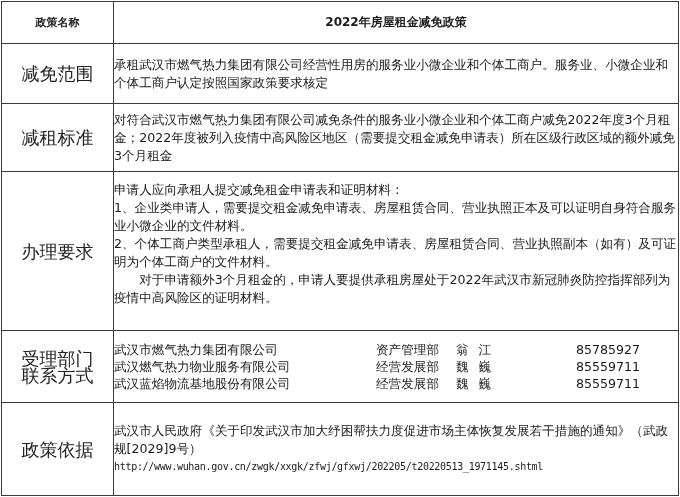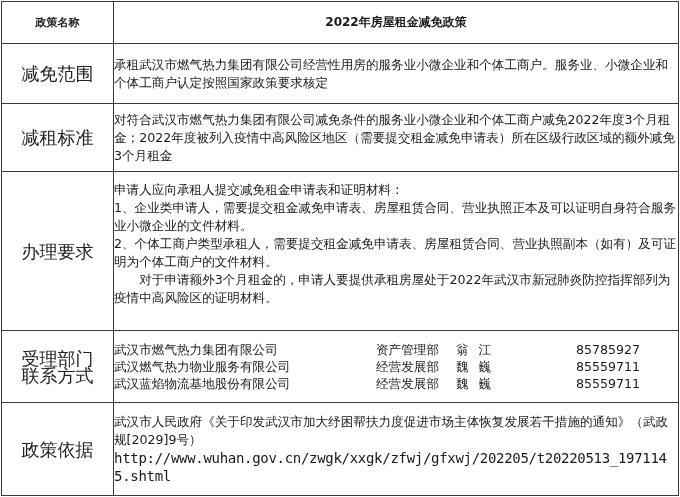--- a/index.html
+++ b/index.html
@@ -19,21 +19,21 @@
       text-align: center; font-size: 18px; line-height: 17px; color: #222;
     }
     .hdr-label { font-weight: bold; font-size: 11px; }
     .hdr-title { text-align: center; font-weight: bold; font-size: 12px; }
     .content {
       font-size: 12.6px; line-height: 18px; padding: 2px 4px 2px 4px;
       text-align: left; word-break: break-all;
     }
     .content p { margin: 0; }
     .indent { text-indent: 2em; }
-    .mono { font-family: "DejaVu Sans Mono", monospace; font-size: 14px; letter-spacing: -0.3px; }
+    .mono { font-family: "DejaVu Sans Mono", monospace; font-size: 10px; letter-spacing: -0.3px; }
     .contact-row { display: flex; height: 17px; line-height: 17px; }
     .contact-row .co { width: 262px; }
     .contact-row .dept { width: 80px; }
     .contact-row .person { width: 80px; letter-spacing: 10px; }
     .contact-row .phone { width: 100px; margin-left: 40px; }
   </style>
 </head>
 <body>
 
 <table class="policy">

